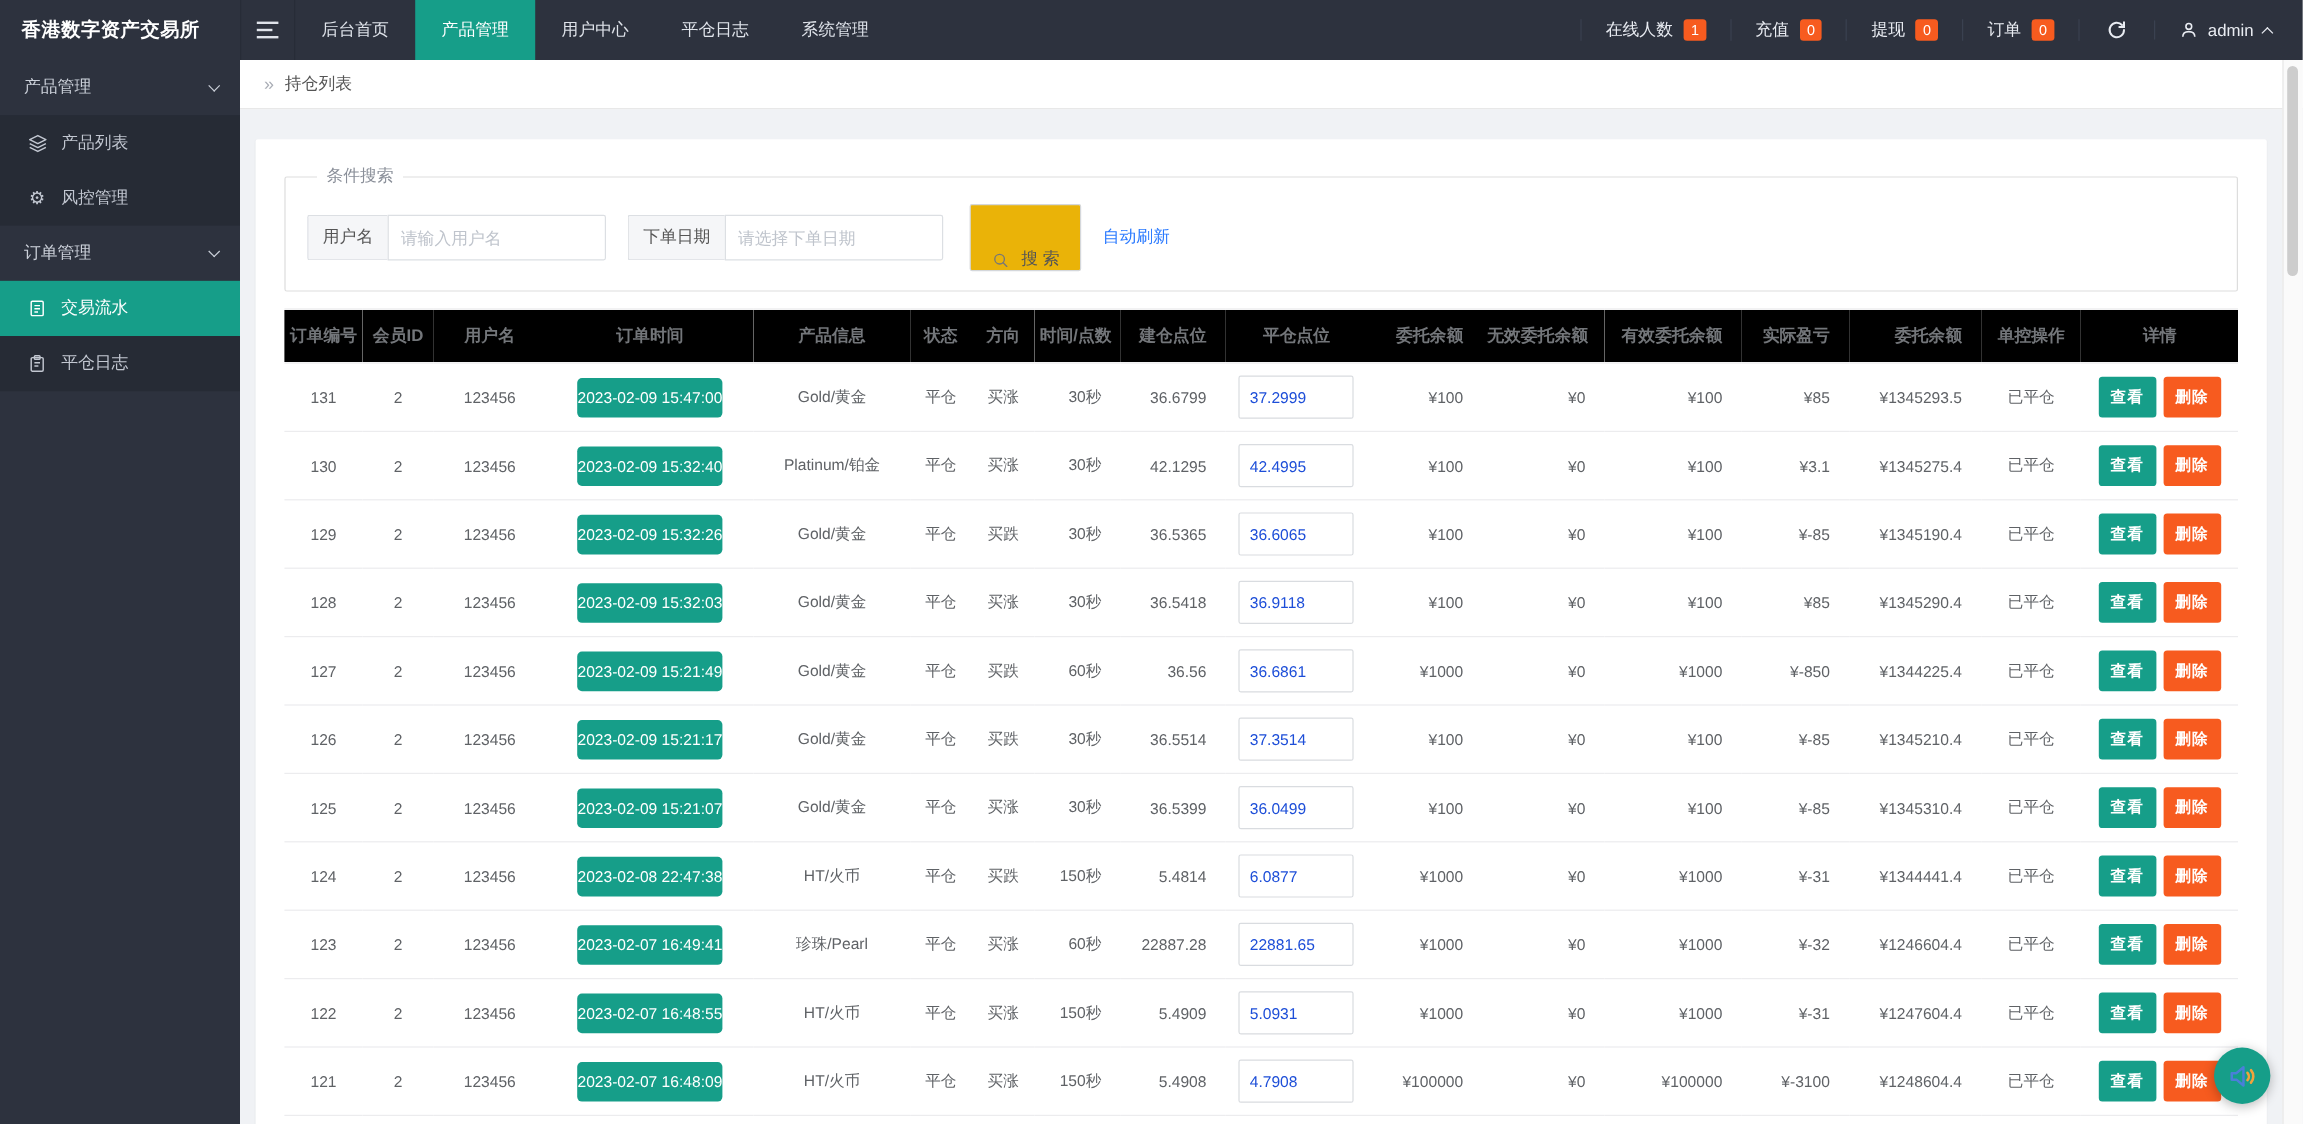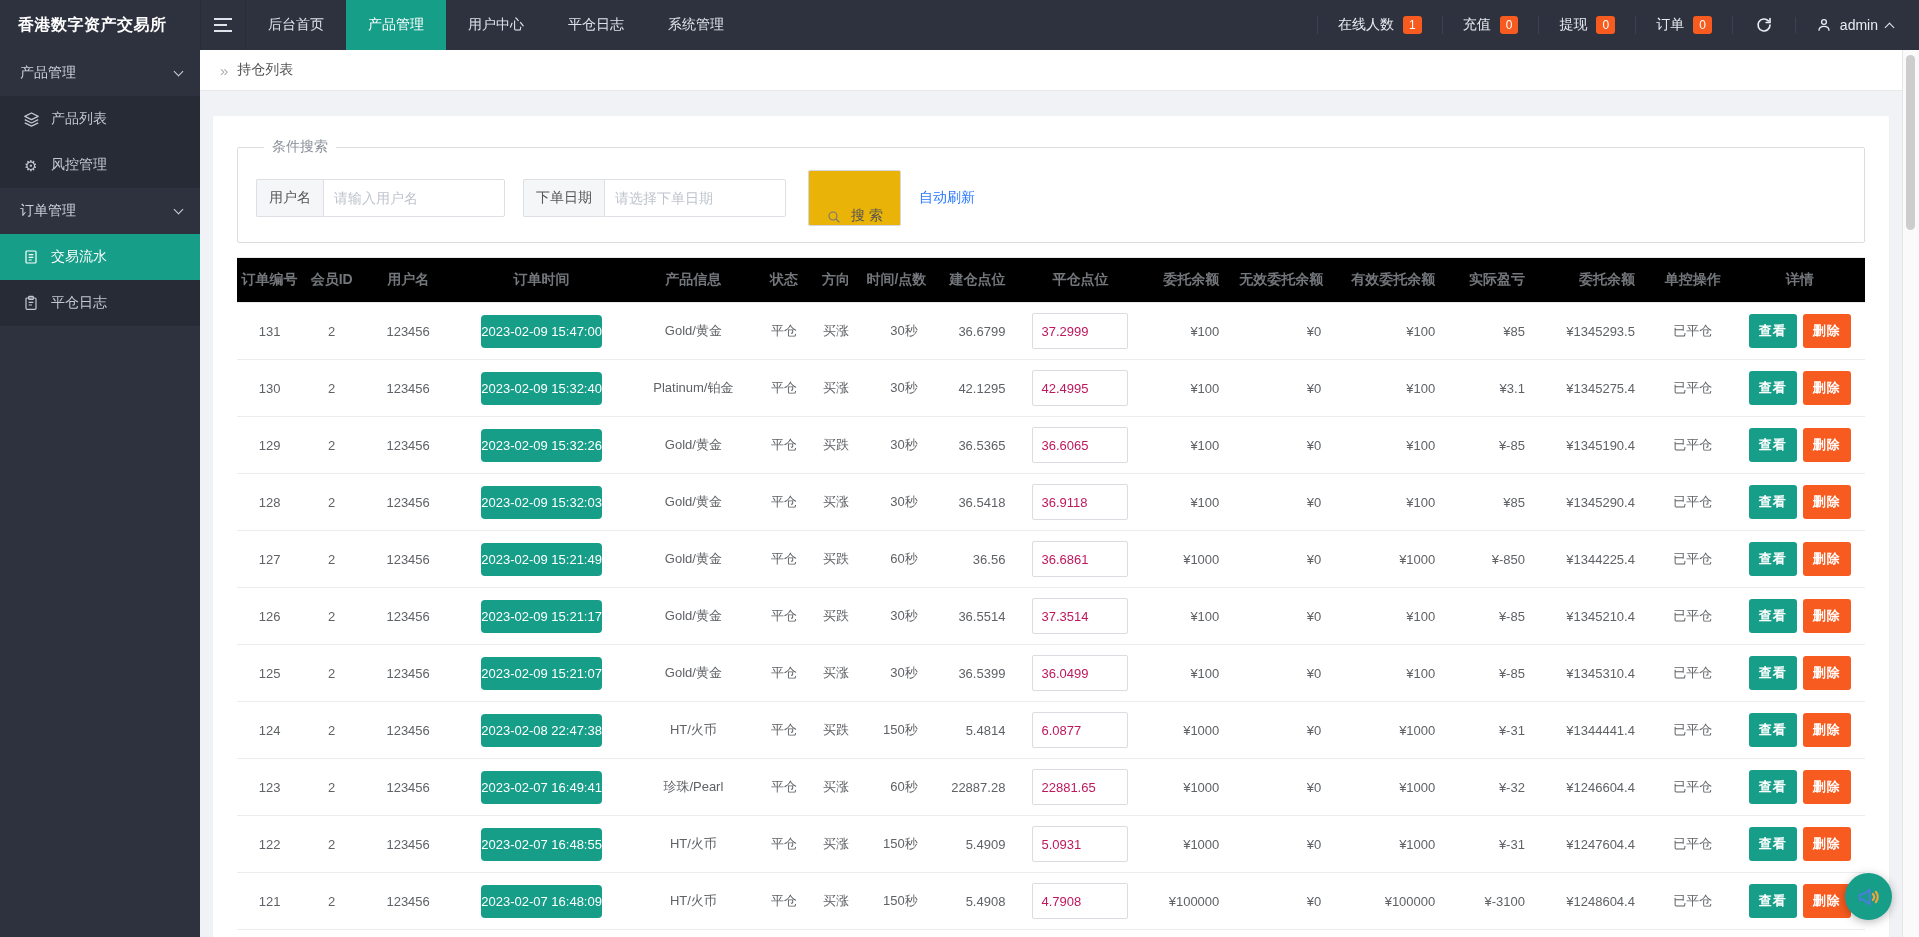--- a/index.html
+++ b/index.html
@@ -71,21 +71,21 @@
   .grid tbody td{border-bottom:1px solid #ececee;font-size:13px;color:#5f6266;padding:10px 4px;
     white-space:nowrap;overflow:hidden}
   .al-c{text-align:center}
   .al-r{text-align:right;padding-right:16px !important}
   .c-red{color:var(--red)}
   .c-green{color:var(--green)}
   .c-gray{color:#73767a}
   .time-btn{display:inline-block;background:var(--teal);color:#fff;font-size:13px;padding:9px 0;
     border-radius:4px;cursor:pointer;white-space:nowrap}
   .pt-input{width:96px;height:36px;border:1px solid #d9dce0;border-radius:2px;padding:0 8px;
-    font-size:13px;color:#be185d;outline:none;background:#fff}
+    font-size:13px;color:#1d4ed8;outline:none;background:#fff}
   .btn{display:inline-block;border:none;color:#fff;font-size:13px;font-weight:700;padding:8px 10px;
     border-radius:3px;cursor:pointer;letter-spacing:1px}
   .btn-view{background:var(--teal);margin-right:6px}
   .btn-del{background:var(--orange)}
   
   .scrollbar{position:absolute;top:50px;right:0;bottom:0;width:17px;background:#fafafa;
     border-left:1px solid #e6e6e6;z-index:25}
   .scrollbar .thumb{position:absolute;top:5px;left:3px;width:9px;height:175px;background:#cdcdcd;border-radius:5px}
   .fab{position:absolute;left:1845px;top:873px;width:47px;height:47px;border-radius:50%;
     background:var(--teal);display:flex;align-items:center;justify-content:center;cursor:pointer;

